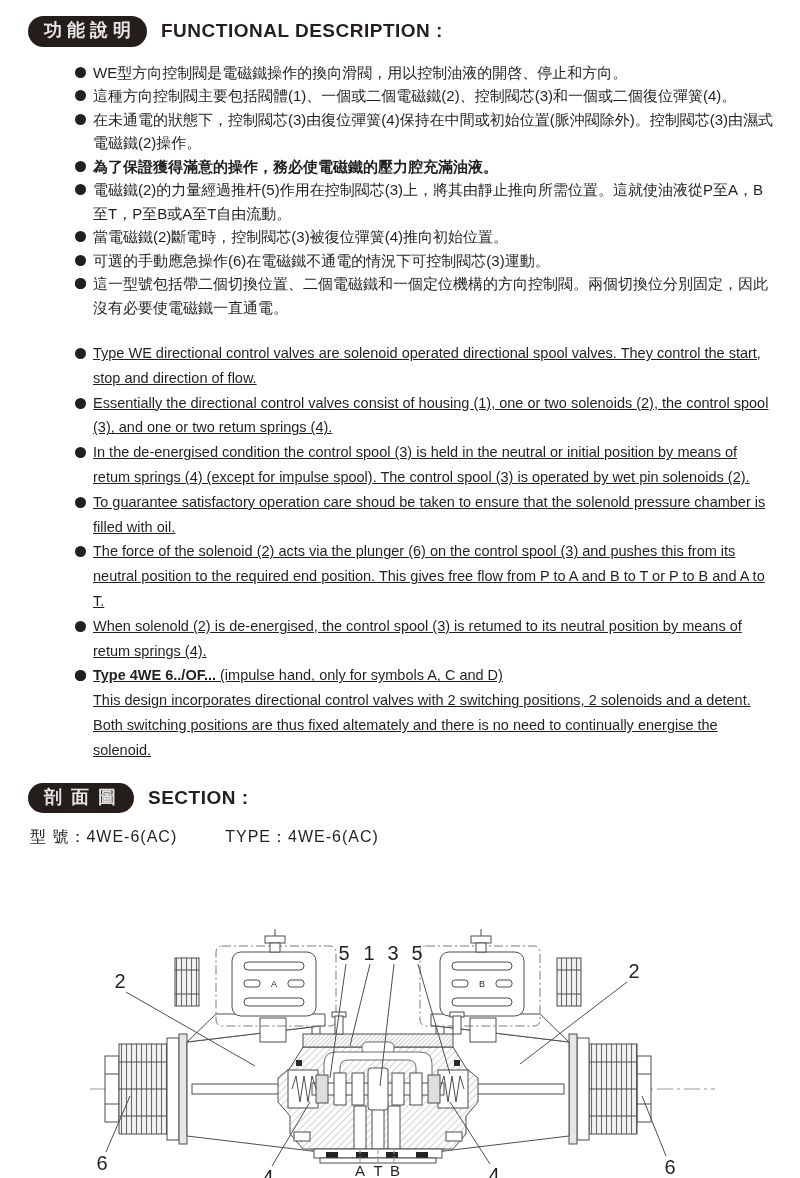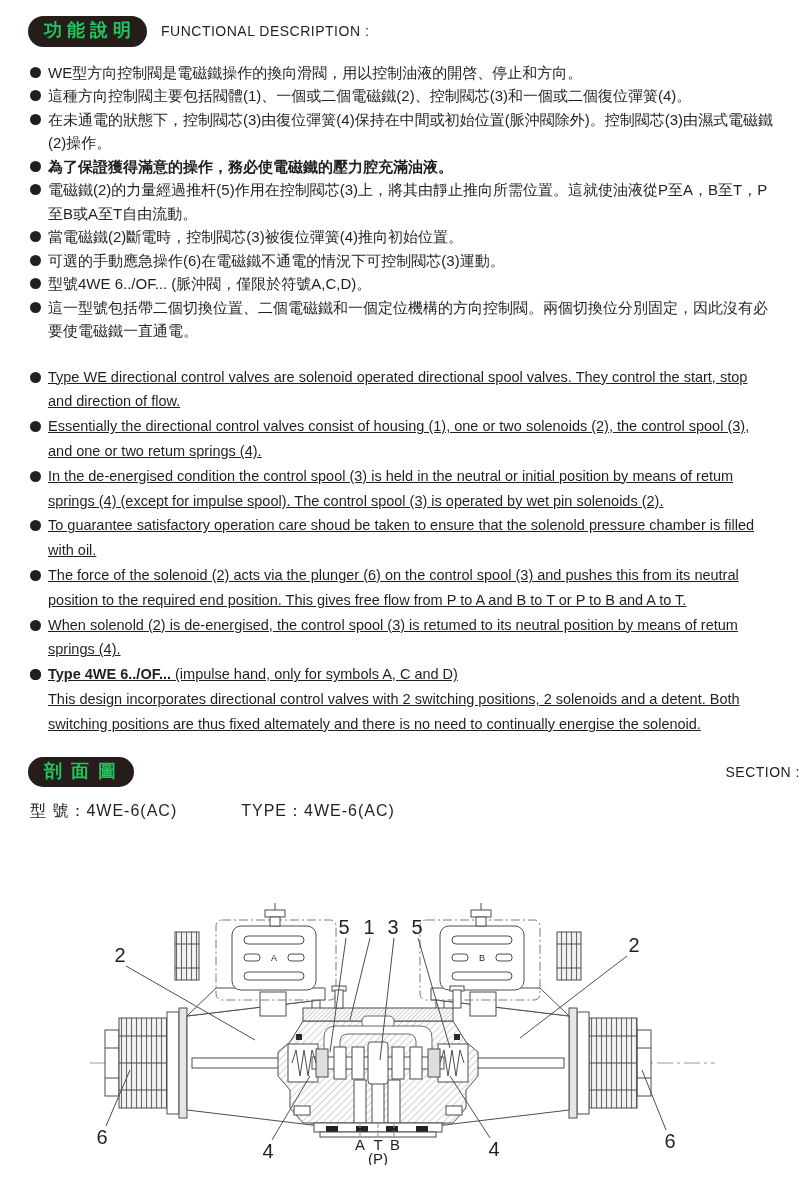--- a/index.html
+++ b/index.html
@@ -1,36 +1,36 @@
 <!DOCTYPE html>
 <html><head>
 <meta charset="utf-8">
 <style>
   * { margin:0; padding:0; box-sizing:border-box; }
   html,body { width:800px; height:1178px; background:#ffffff; overflow:hidden; }
   body { font-family:"Liberation Sans","DejaVu Sans",sans-serif; color:#231f20; }
 
   .header-row { display:flex; align-items:center; gap:14px; margin:16px 0 0 28px; }
-  .badge { background:#241d1a; color:#22c55e; border-radius:17px; padding:4px 16px 5px;
+  .badge { background:#241d1a; color:#e5e5e5; border-radius:17px; padding:4px 16px 5px;
            font-weight:bold; font-size:18px; line-height:1.2; }
   .badge.sp1 { letter-spacing:5px; padding-right:11px; }
   .badge.sp2 { letter-spacing:2px; }
-  .header-title { font-weight:normal; font-size:14px; letter-spacing:0.5px; }
-
-  ul.bullets { list-style:none; padding:0 26px 0 30px; }
+  .header-title { font-weight:bold; font-size:19px; letter-spacing:0.5px; }
+
+  ul.bullets { list-style:none; padding:0 26px 0 30px;margin-left:45px; }
   ul.bullets-zh { margin-top:14px; font-size:15px; line-height:23.5px; }
   ul.bullets-en { margin-top:22px; font-size:14.5px; line-height:24.8px;text-decoration:underline; }
   ul.bullets li { position:relative; padding-left:18px; }
   .dot { position:absolute; left:0; top:6px; width:11px; height:11px;
          border-radius:50%; background:#231f20; }
   .bullets-en .dot { top:7px; }
   .bold { font-weight:bold; }
 
-  .section-head { margin-top:20px;justify-content:space-between; }
-  .model-row { display:flex; gap:64px; margin:14px 0 0 30px; font-size:16px; letter-spacing:1px; }
+  .section-head { margin-top:20px; }
+  .model-row { display:flex; gap:48px; margin:14px 0 0 30px; font-size:16px; letter-spacing:1px; }
 
   .drawing-wrap { margin:58px 0 0 20px; }
   svg text { font-family:"Liberation Sans","DejaVu Sans",sans-serif; fill:#231f20; }
 </style>
 </head>
 <body>
 
 <div>
   <div class="header-row">
     <span class="badge sp1">功能說明</span>
@@ -38,21 +38,21 @@
   </div>
 
   <ul class="bullets bullets-zh">
     <li><span class="dot"></span><span>WE型方向控制閥是電磁鐵操作的換向滑閥，用以控制油液的開啓、停止和方向。</span></li>
     <li><span class="dot"></span><span>這種方向控制閥主要包括閥體(1)、一個或二個電磁鐵(2)、控制閥芯(3)和一個或二個復位彈簧(4)。</span></li>
     <li><span class="dot"></span><span>在未通電的狀態下，控制閥芯(3)由復位彈簧(4)保持在中間或初始位置(脈沖閥除外)。控制閥芯(3)由濕式電磁鐵(2)操作。</span></li>
     <li class="bold"><span class="dot"></span><span>為了保證獲得滿意的操作，務必使電磁鐵的壓力腔充滿油液。</span></li>
     <li><span class="dot"></span><span>電磁鐵(2)的力量經過推杆(5)作用在控制閥芯(3)上，將其由靜止推向所需位置。這就使油液從P至A，B至T，P至B或A至T自由流動。</span></li>
     <li><span class="dot"></span><span>當電磁鐵(2)斷電時，控制閥芯(3)被復位彈簧(4)推向初始位置。</span></li>
     <li><span class="dot"></span><span>可選的手動應急操作(6)在電磁鐵不通電的情況下可控制閥芯(3)運動。</span></li>
-    <li><span class="dot"></span><span>型號4WE 6../OF... (脈沖閥，僅限於符號A,C,D)。</span></li>
+    <li><span class="dot"></span></li>
     <li><span class="dot"></span><span>這一型號包括帶二個切換位置、二個電磁鐵和一個定位機構的方向控制閥。兩個切換位分別固定，因此沒有必要使電磁鐵一直通電。</span></li>
   </ul>
 
   <ul class="bullets bullets-en">
     <li><span class="dot"></span><span>Type WE directional control valves are solenoid operated directional spool valves. They control the start, stop and direction of flow.</span></li>
     <li><span class="dot"></span><span>Essentially the directional control valves consist of housing (1), one or two solenoids (2), the control spool (3), and one or two retum springs (4).</span></li>
     <li><span class="dot"></span><span>In the de-energised condition the control spool (3) is held in the neutral or initial position by means of retum springs (4) (except for impulse spool). The control spool (3) is operated by wet pin solenoids (2).</span></li>
     <li><span class="dot"></span><span>To guarantee satisfactory operation care shoud be taken to ensure that the solenold pressure chamber is filled with oil.</span></li>
     <li><span class="dot"></span><span>The force of the solenoid (2) acts via the plunger (6) on the control spool (3) and pushes this from its neutral position to the required end position. This gives free flow from P to A and B to T or P to B and A to T.</span></li>
     <li><span class="dot"></span><span>When solenold (2) is de-energised, the control spool (3) is retumed to its neutral position by means of retum springs (4).</span></li>

